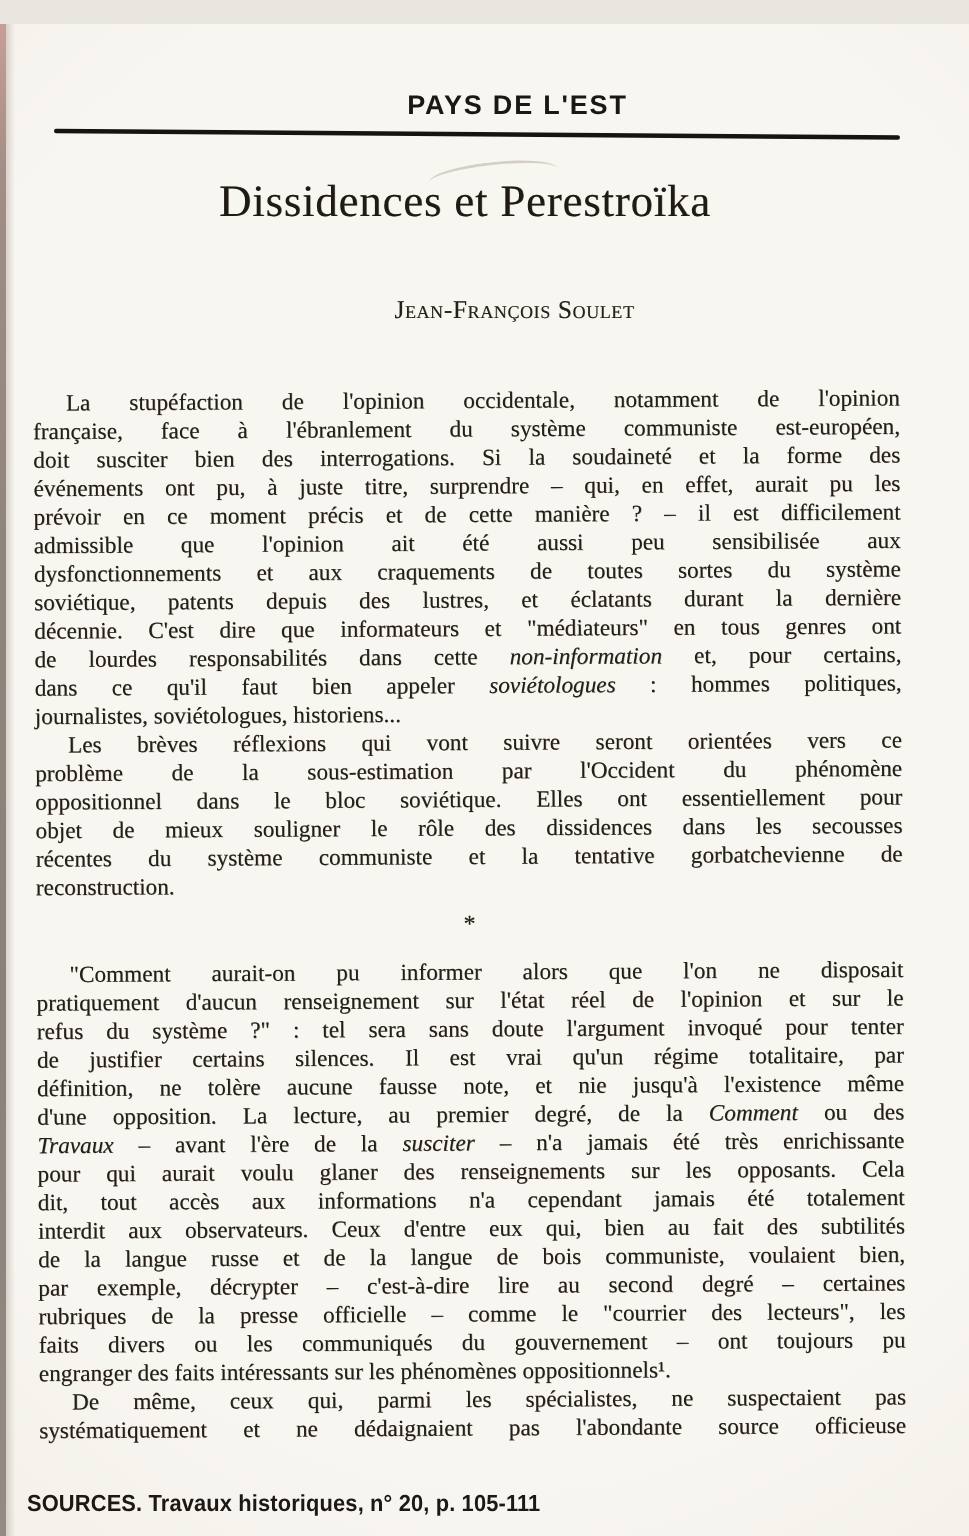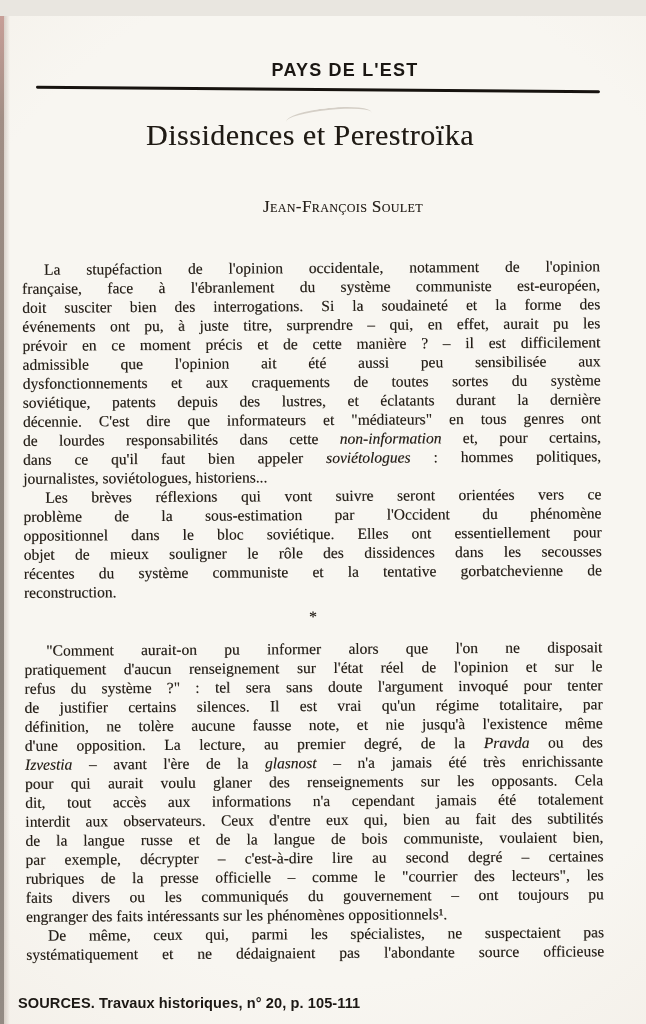--- a/index.html
+++ b/index.html
@@ -118,22 +118,22 @@
         </div>
       </div>
     <div class="separator">*</div>
     <div class="section">
         <div class="para">
           <div class="line first">"Comment aurait-on pu informer alors que l'on ne disposait</div>
           <div class="line">pratiquement d'aucun renseignement sur l'état réel de l'opinion et sur le</div>
           <div class="line">refus du système ?" : tel sera sans doute l'argument invoqué pour tenter</div>
           <div class="line">de justifier certains silences. Il est vrai qu'un régime totalitaire, par</div>
           <div class="line">définition, ne tolère aucune fausse note, et nie jusqu'à l'existence même</div>
-          <div class="line">d'une opposition. La lecture, au premier degré, de la <i>Pravda</i> ou des</div>
-          <div class="line"><i>Izvestia</i> – avant l'ère de la <i>glasnost</i> – n'a jamais été très enrichissante</div>
+          <div class="line">d'une opposition. La lecture, au premier degré, de la <i>Comment</i> ou des</div>
+          <div class="line"><i>Travaux</i> – avant l'ère de la <i>susciter</i> – n'a jamais été très enrichissante</div>
           <div class="line">pour qui aurait voulu glaner des renseignements sur les opposants. Cela</div>
           <div class="line">dit, tout accès aux informations n'a cependant jamais été totalement</div>
           <div class="line">interdit aux observateurs. Ceux d'entre eux qui, bien au fait des subtilités</div>
           <div class="line">de la langue russe et de la langue de bois communiste, voulaient bien,</div>
           <div class="line">par exemple, décrypter – c'est-à-dire lire au second degré – certaines</div>
           <div class="line">rubriques de la presse officielle – comme le "courrier des lecteurs", les</div>
           <div class="line">faits divers ou les communiqués du gouvernement – ont toujours pu</div>
           <div class="line last">engranger des faits intéressants sur les phénomènes oppositionnels¹.</div>
         </div>
         <div class="para justify-last">

